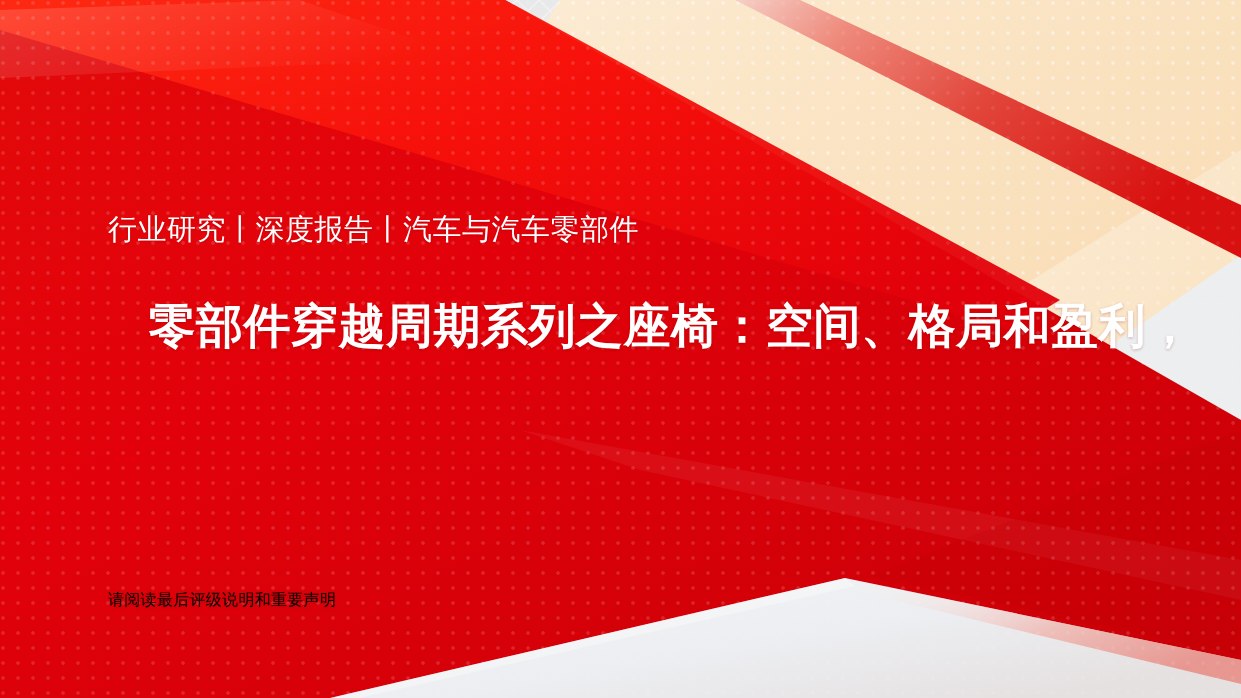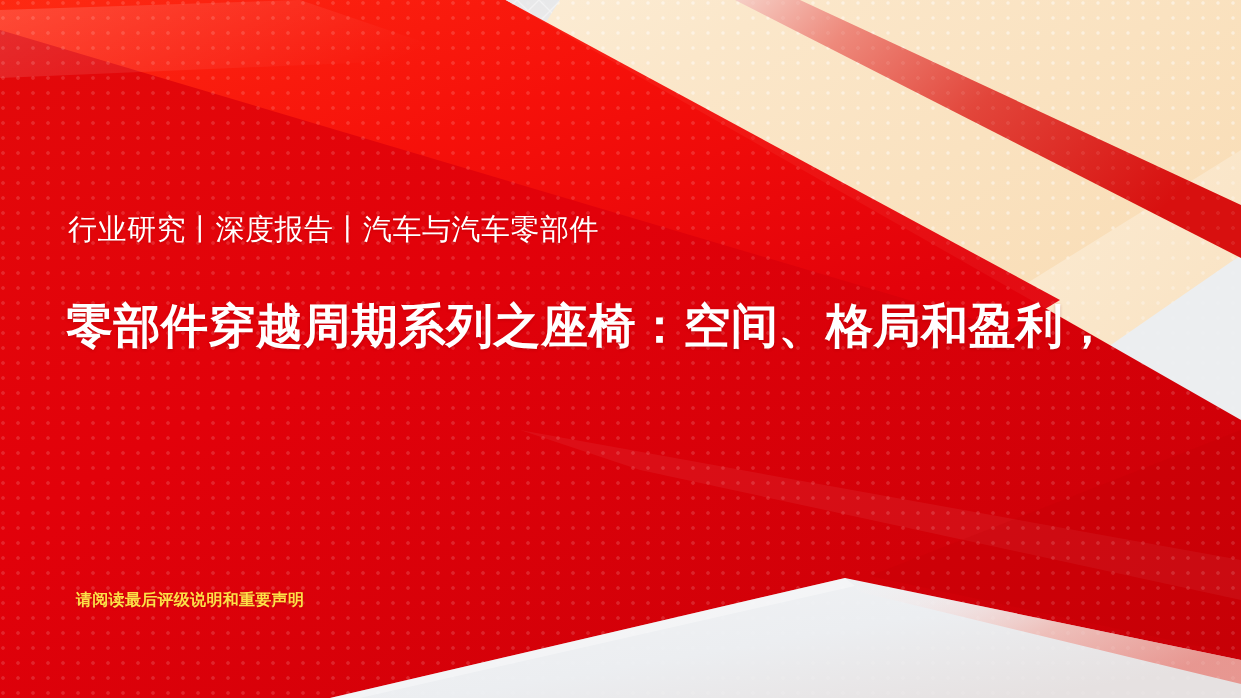--- a/index.html
+++ b/index.html
@@ -34,20 +34,21 @@
     background-image: radial-gradient(circle at 3px 3px, rgba(255,255,255,0.075) 1.6px, rgba(255,255,255,0) 2.2px);
     background-size: 15px 15px;
     pointer-events: none;
     mix-blend-mode: screen;
   }
 
   
   .text-layer {
     position: absolute;
     inset: 0;
+    margin-left: 40px;
   }
   .eyebrow {
     position: absolute;
     left: 68px;
     top: 211px;
     font-size: 29px;
     line-height: 36px;
     letter-spacing: 0.5px;
     color: #ffffff;
     font-weight: 400;
@@ -58,30 +59,31 @@
     position: absolute;
     left: 66px;
     top: 294px;
     width: 1130px;
     font-size: 47px;
     line-height: 64px;
     font-weight: 700;
     color: #ffffff;
     letter-spacing: 0.5px;
     text-shadow: 0 1px 3px rgba(120,0,0,0.28);
+    text-align: center;
   }
   .main-title .tline { display: block; white-space: nowrap; }
   .footnote {
     position: absolute;
-    left: 76px;
+    left: 68px;
     top: 589px;
     font-size: 16px;
     line-height: 22px;
-    font-weight: 700;
-    color: #fde047;
+    font-weight: 400;
+    color: #000000;
     letter-spacing: 0.3px;
     white-space: nowrap;
     text-shadow: 0 1px 2px rgba(120,0,0,0.25);
   }
 </style>
 </head>
 <body>
 
 <div id="slide">
 

